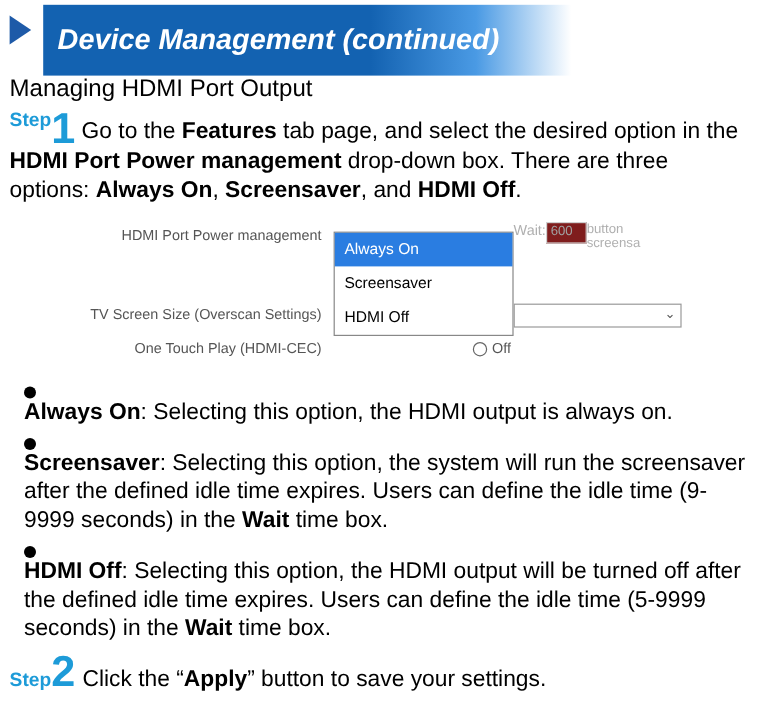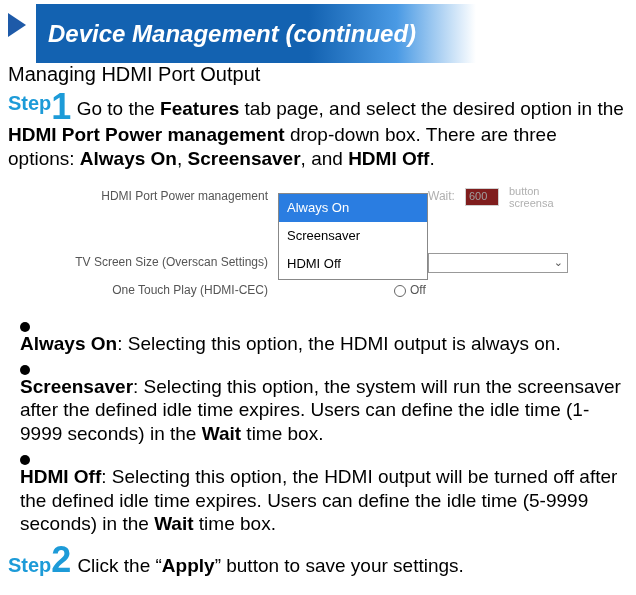--- a/index.html
+++ b/index.html
@@ -36,36 +36,36 @@
       color: #fff;
       font-weight: 700;
       font-style: italic;
       font-size: 24px;
       padding: 0 24px 0 12px;
       background: linear-gradient(90deg, #1362b1 0%, #1362b1 62%, #4a9ae4 82%, #ffffff 100%);
       width: 440px;
     }
     .content { padding: 16px 8px 16px 8px; }
     .h2 { font-weight: 400; font-size: 20px; margin-bottom: 4px; }
-    .step-label { color: #1d9bd8; font-weight: 700; font-size: 20px; vertical-align: top; }
+    .step-label { color: #1d9bd8; font-weight: 700; font-size: 16px; vertical-align: top; }
     .step-num { color: #1d9bd8; font-weight: 800; font-size: 36px; line-height: 0.9; vertical-align: -4px; }
     .para { font-size: 19px; }
     .b { font-weight: 700; }
 
     .screenshot {
       margin: 12px auto 10px auto;
       width: 540px;
       font-family: Arial, sans-serif;
       font-size: 12px;
       color: #555;
     }
     .ss-row { display: flex; align-items: center; height: 28px; }
     .ss-label { width: 230px; text-align: right; padding-right: 10px; }
     .ss-mid { width: 150px; position: relative; }
-    .ss-right { flex: 1; display: flex; align-items: center; gap: 10px; }
+    .ss-right { flex: 1; display: flex; align-items: flex-start; gap: 0; }
     .dropdown {
       position: absolute;
       top: -4px; left: 0;
       width: 150px;
       border: 1px solid #888;
       background: #fff;
       z-index: 2;
     }
     .dd-item { padding: 6px 8px; font-size: 13px; color: #000; }
     .dd-sel { background: #2a7de1; color: #fff; }
@@ -158,21 +158,21 @@
     </div>
   </div>
 
   <div class="bullets">
     <div class="bullet-row">
       <div class="bullet-dot"></div>
       <div class="bullet-text"><span class="b">Always On</span><span>: Selecting this option, the HDMI output is always on.</span></div>
     </div>
     <div class="bullet-row">
       <div class="bullet-dot"></div>
-      <div class="bullet-text"><span class="b">Screensaver</span><span>: Selecting this option, the system will run the screensaver after the defined idle time expires. Users can define the idle time (1-9999 seconds) in the </span><span class="b">Wait</span><span> time box.</span></div>
+      <div class="bullet-text"><span class="b">Screensaver</span><span>: Selecting this option, the system will run the screensaver after the defined idle time expires. Users can define the idle time (9-9999 seconds) in the </span><span class="b">Wait</span><span> time box.</span></div>
     </div>
     <div class="bullet-row">
       <div class="bullet-dot"></div>
       <div class="bullet-text"><span class="b">HDMI Off</span><span>: Selecting this option, the HDMI output will be turned off after the defined idle time expires. Users can define the idle time (5-9999 seconds) in the </span><span class="b">Wait</span><span> time box.</span></div>
     </div>
   </div>
 
   <div class="step2-wrap">
     <span class="step-label">Step</span>
       <span class="step-num">2</span>

